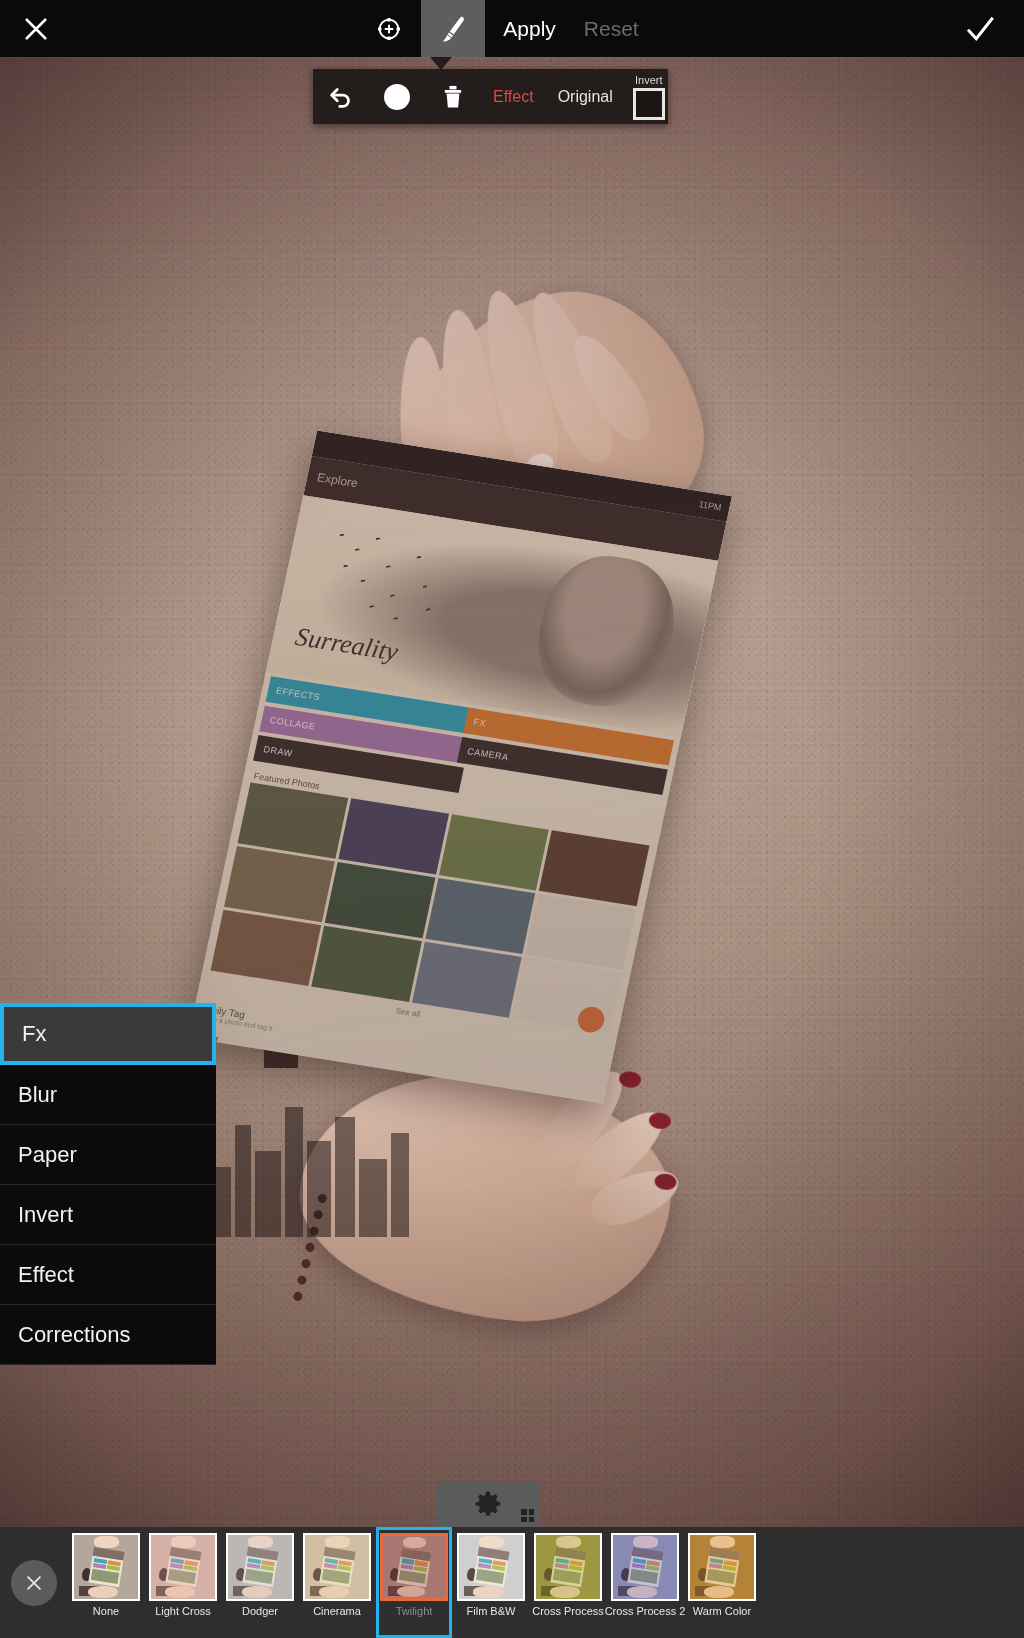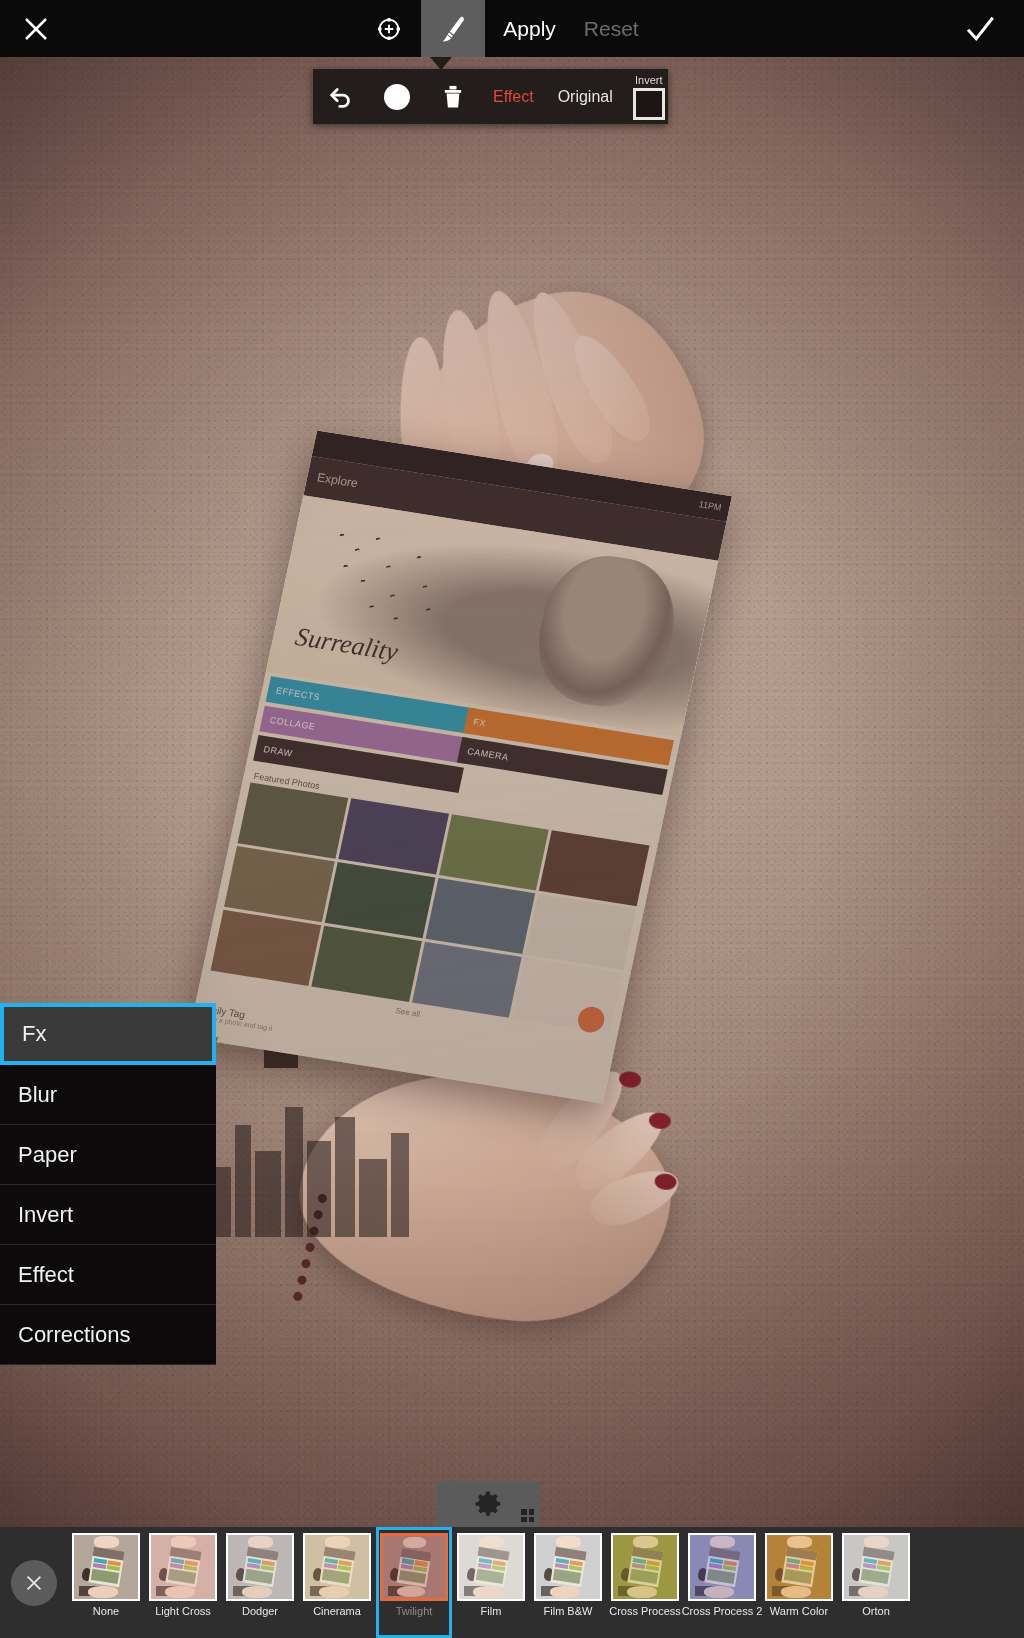--- a/index.html
+++ b/index.html
@@ -656,139 +656,97 @@
               </div>
               <div class="hd2"></div>
               <div class="tone" style="background:rgba(150,70,70,0.30)"></div>
             </div>
           </div>
           <div class="fs-label">Twilight</div>
         </div>
         <div class="fs-item">
           <div class="fs-thumb">
             <div class="mini">
-              <div class="bg" style="background:#d6d2cd"></div>
-              <div class="hd1"></div>
-              <div class="bl"></div>
-              <div class="ct"></div>
-              <div class="pg">
-                <div class="s1"></div>
-                <div class="s2"></div>
-                <div class="s3"></div>
-                <div class="s4"></div>
-                <div class="s5"></div>
-                <div class="s6"></div>
-              </div>
-              <div class="hd2"></div>
-              <div class="tone" style="background:rgba(240,240,235,0.30)"></div>
-            </div>
-          </div>
-          <div class="fs-label">Film</div>
+              <div class="bg" style="background:#c9c9c9"></div>
+              <div class="hd1"></div>
+              <div class="bl"></div>
+              <div class="ct"></div>
+              <div class="pg">
+                <div class="s1"></div>
+                <div class="s2"></div>
+                <div class="s3"></div>
+                <div class="s4"></div>
+                <div class="s5"></div>
+                <div class="s6"></div>
+              </div>
+              <div class="hd2"></div>
+              <div class="tone" style="background:rgba(255,255,255,0.12)"></div>
+            </div>
+          </div>
+          <div class="fs-label">Film B&amp;W</div>
         </div>
         <div class="fs-item">
           <div class="fs-thumb">
             <div class="mini">
-              <div class="bg" style="background:#c9c9c9"></div>
-              <div class="hd1"></div>
-              <div class="bl"></div>
-              <div class="ct"></div>
-              <div class="pg">
-                <div class="s1"></div>
-                <div class="s2"></div>
-                <div class="s3"></div>
-                <div class="s4"></div>
-                <div class="s5"></div>
-                <div class="s6"></div>
-              </div>
-              <div class="hd2"></div>
-              <div class="tone" style="background:rgba(255,255,255,0.12)"></div>
-            </div>
-          </div>
-          <div class="fs-label">Film B&amp;W</div>
+              <div class="bg" style="background:#8f8f4e"></div>
+              <div class="hd1"></div>
+              <div class="bl"></div>
+              <div class="ct"></div>
+              <div class="pg">
+                <div class="s1"></div>
+                <div class="s2"></div>
+                <div class="s3"></div>
+                <div class="s4"></div>
+                <div class="s5"></div>
+                <div class="s6"></div>
+              </div>
+              <div class="hd2"></div>
+              <div class="tone" style="background:rgba(180,170,40,0.34)"></div>
+            </div>
+          </div>
+          <div class="fs-label">Cross Process</div>
         </div>
         <div class="fs-item">
           <div class="fs-thumb">
             <div class="mini">
-              <div class="bg" style="background:#8f8f4e"></div>
-              <div class="hd1"></div>
-              <div class="bl"></div>
-              <div class="ct"></div>
-              <div class="pg">
-                <div class="s1"></div>
-                <div class="s2"></div>
-                <div class="s3"></div>
-                <div class="s4"></div>
-                <div class="s5"></div>
-                <div class="s6"></div>
-              </div>
-              <div class="hd2"></div>
-              <div class="tone" style="background:rgba(180,170,40,0.34)"></div>
-            </div>
-          </div>
-          <div class="fs-label">Cross Process</div>
+              <div class="bg" style="background:#9a9ab0"></div>
+              <div class="hd1"></div>
+              <div class="bl"></div>
+              <div class="ct"></div>
+              <div class="pg">
+                <div class="s1"></div>
+                <div class="s2"></div>
+                <div class="s3"></div>
+                <div class="s4"></div>
+                <div class="s5"></div>
+                <div class="s6"></div>
+              </div>
+              <div class="hd2"></div>
+              <div class="tone" style="background:rgba(90,90,200,0.26)"></div>
+            </div>
+          </div>
+          <div class="fs-label">Cross Process 2</div>
         </div>
         <div class="fs-item">
           <div class="fs-thumb">
             <div class="mini">
-              <div class="bg" style="background:#9a9ab0"></div>
-              <div class="hd1"></div>
-              <div class="bl"></div>
-              <div class="ct"></div>
-              <div class="pg">
-                <div class="s1"></div>
-                <div class="s2"></div>
-                <div class="s3"></div>
-                <div class="s4"></div>
-                <div class="s5"></div>
-                <div class="s6"></div>
-              </div>
-              <div class="hd2"></div>
-              <div class="tone" style="background:rgba(90,90,200,0.26)"></div>
-            </div>
-          </div>
-          <div class="fs-label">Cross Process 2</div>
-        </div>
-        <div class="fs-item">
-          <div class="fs-thumb">
-            <div class="mini">
               <div class="bg" style="background:#a07a3f"></div>
               <div class="hd1"></div>
               <div class="bl"></div>
               <div class="ct"></div>
               <div class="pg">
                 <div class="s1"></div>
                 <div class="s2"></div>
                 <div class="s3"></div>
                 <div class="s4"></div>
                 <div class="s5"></div>
                 <div class="s6"></div>
               </div>
               <div class="hd2"></div>
               <div class="tone" style="background:rgba(220,150,40,0.34)"></div>
             </div>
           </div>
           <div class="fs-label">Warm Color</div>
         </div>
-        <div class="fs-item">
-          <div class="fs-thumb">
-            <div class="mini">
-              <div class="bg" style="background:#c6c2bb"></div>
-              <div class="hd1"></div>
-              <div class="bl"></div>
-              <div class="ct"></div>
-              <div class="pg">
-                <div class="s1"></div>
-                <div class="s2"></div>
-                <div class="s3"></div>
-                <div class="s4"></div>
-                <div class="s5"></div>
-                <div class="s6"></div>
-              </div>
-              <div class="hd2"></div>
-              <div class="tone" style="background:rgba(210,215,225,0.26)"></div>
-            </div>
-          </div>
-          <div class="fs-label">Orton</div>
-        </div>
       </div>
   </div>
 
 </div>
 
 </body></html>

